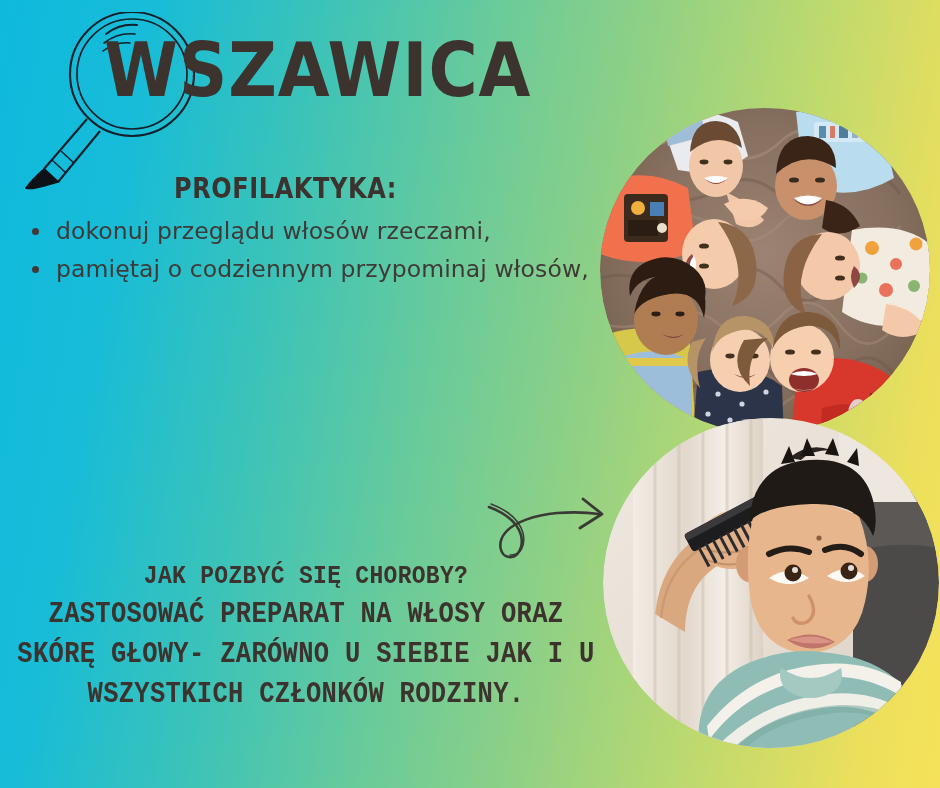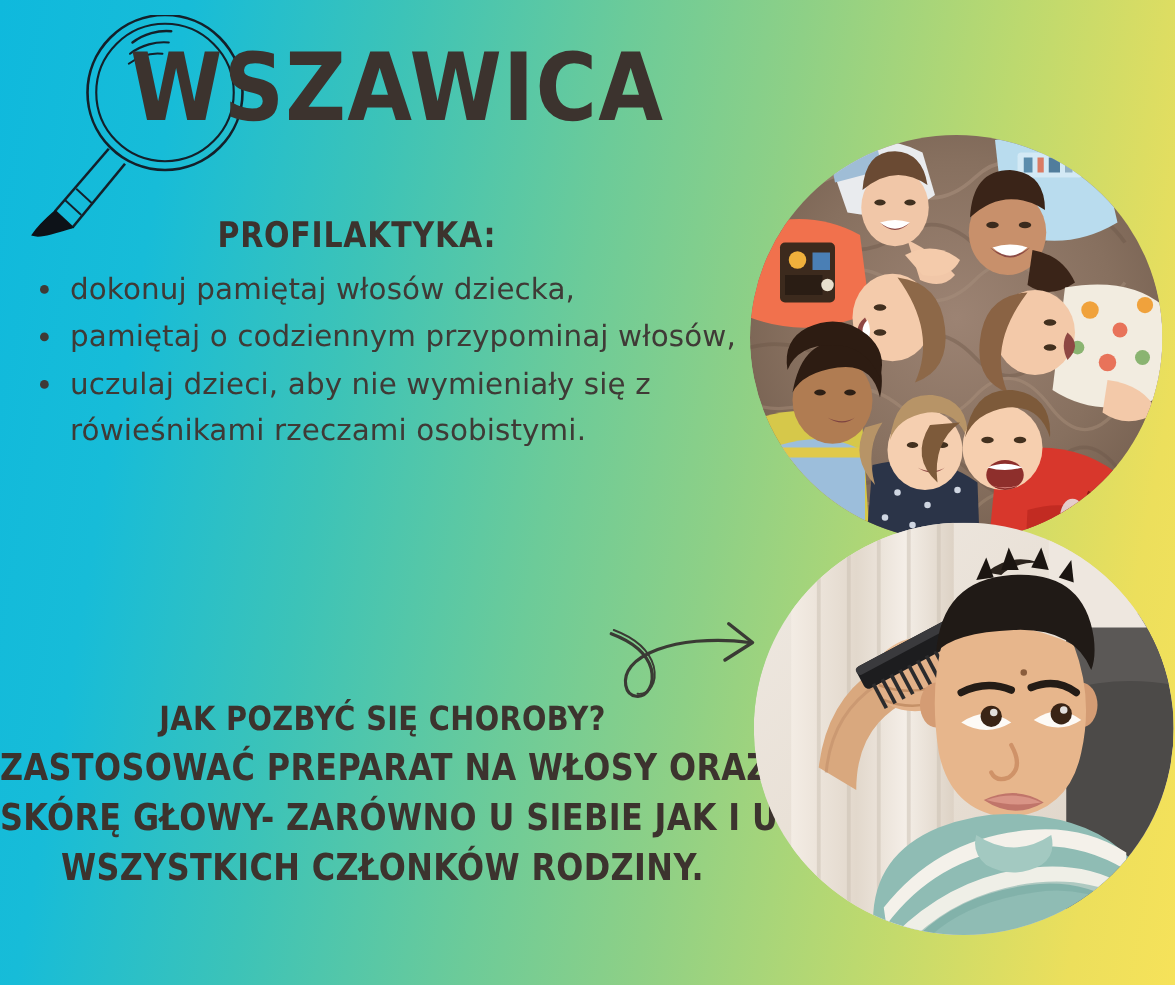--- a/index.html
+++ b/index.html
@@ -59,20 +59,21 @@
     position:absolute; left:6px; top:15px;
     width:7px; height:7px; border-radius:50%;
     background:#3f3a36;
   }
 
   
   .footer-block {
     position:absolute; left:0; top:558px;
     width:612px; text-align:center;
     color:#3c332e;
+    font-family:Liberation Mono, monospace;
   }
   .footer-block div {
     font-weight:900; letter-spacing:.3px;
     transform:scaleY(1.16);
     white-space:nowrap;
   }
   .fl1 { font-size:23px; line-height:37px; }
   .fl2 { font-size:25.5px; line-height:40px; }
   .fl3 { font-size:25.5px; line-height:40px; }
   .fl4 { font-size:25.5px; line-height:40px; }
@@ -113,23 +114,22 @@
       <path d="M38 148 L51 160" stroke="#14202a" stroke-width="1.5" fill="none"></path>
       <path d="M30 157 C22 164 16 170 12 176 C18 178 26 175 44 170 Z" fill="#0d1218" stroke="#0d1218" stroke-width="1.4"></path>
     </svg>
   </span>
 
   <h1 class="title">WSZAWICA</h1>
 
   <div class="sub-head">PROFILAKTYKA:</div>
 
   <ul class="bullets">
-    <li>dokonuj pamiętaj włosów dziecka,</li>
+    <li>dokonuj przeglądu włosów rzeczami,</li>
     <li>pamiętaj o codziennym przypominaj włosów,</li>
-    <li>uczulaj dzieci, aby nie wymieniały się z rówieśnikami rzeczami osobistymi.</li>
   </ul>
 
   <span class="arrow-doodle">
     <svg width="140" height="105" viewBox="0 0 140 105" fill="none">
       <path d="M2 24 C18 30 30 38 34 52 C37 64 31 75 22 74 C13 73 10 60 18 50 C27 39 48 32 70 30 C85 29 98 29 112 31" stroke="#3a3a34" stroke-width="2.6" fill="none" stroke-linecap="round"></path>
       <path d="M4 21 C20 27 32 36 36 50 C39 63 33 73 23 72" stroke="#3a3a34" stroke-width="1.5" fill="none" stroke-linecap="round"></path>
       <path d="M96 16 L115 31 L93 45" stroke="#3a3a34" stroke-width="2.8" fill="none" stroke-linecap="round" stroke-linejoin="round"></path>
     </svg>
   </span>
 

